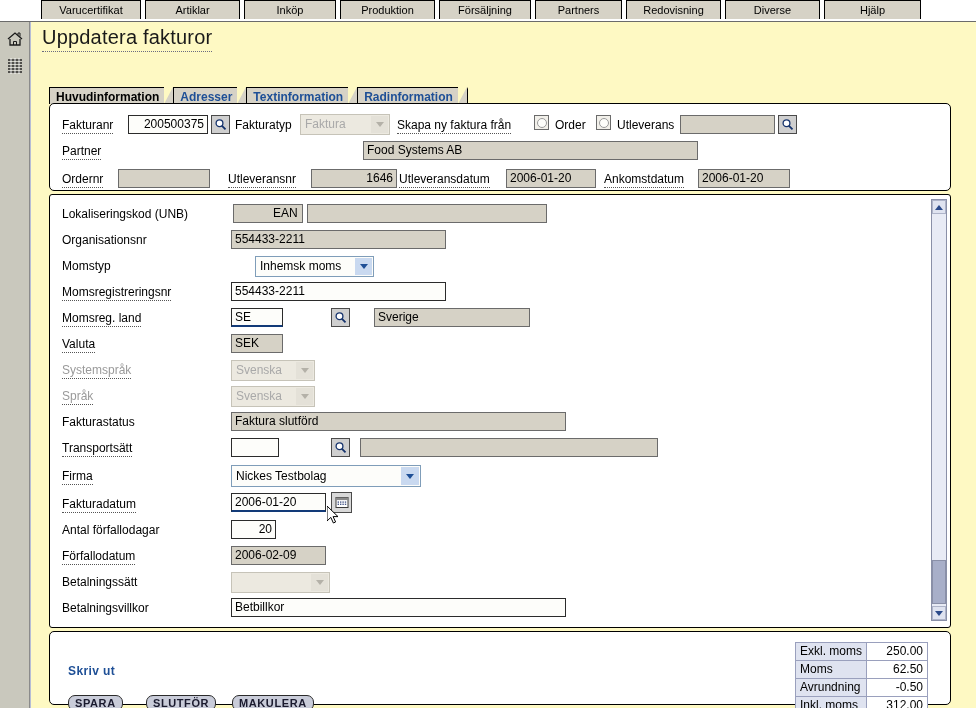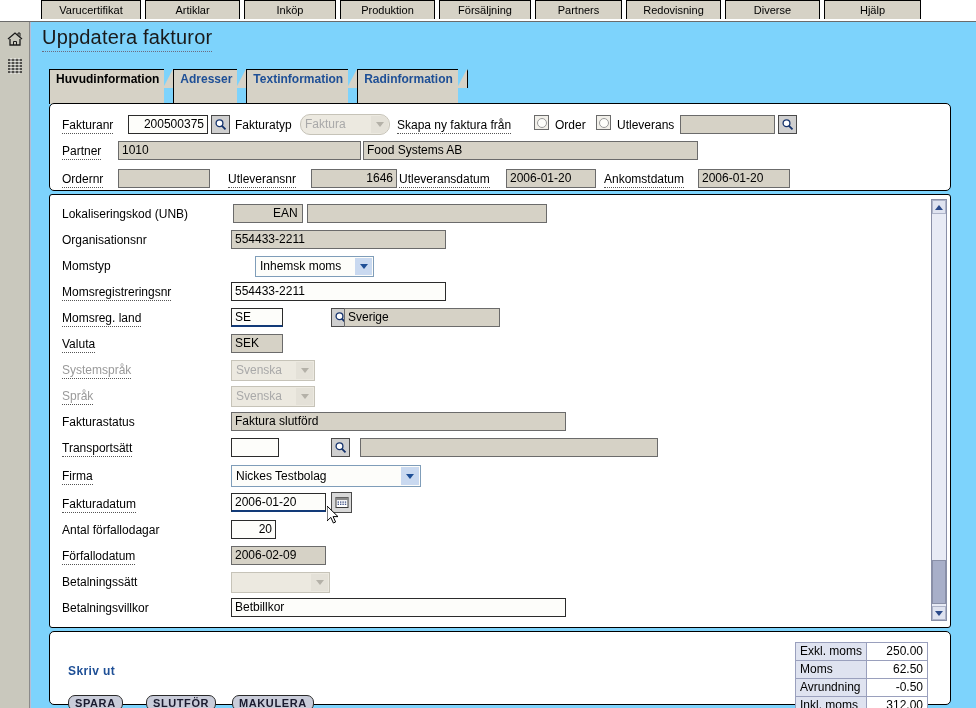--- a/index.html
+++ b/index.html
@@ -56,21 +56,21 @@
     margin: 8px auto 0 auto;
     width: 20px; height: 18px;
     display: block;
   }
 
   
   #page {
     position: absolute;
     left: 31px; top: 22px;
     width: 945px; height: 686px;
-    background: #7dd3fc;
+    background: #fef9c3;
   }
 
   #pagetitle {
     position: absolute;
     left: 11px; top: 4px;
     font-size: 20px;
     color: #1a1a1a;
     border-bottom: 1px dotted #6b6b80;
     padding-bottom: 2px;
     letter-spacing: 0.2px;
@@ -78,21 +78,21 @@
 
   
   #formtabs {
     position: absolute;
     left: 18px; top: 64px;
     height: 18px;
     display: flex;
     align-items: flex-end;
   }
   .ftab {
-    height: 35px;
+    height: 17px;
     line-height: 18px;
     background: #d6d2c6;
     border-top: 1px solid #000;
     border-left: 1px solid #000;
     font-size: 12px;
     font-weight: bold;
     color: #1e4f96;
     padding: 0 5px 0 6px;
     position: relative;
     box-sizing: border-box;
@@ -386,39 +386,38 @@
 
     <div class="lbl link" style="left:12px; top:14px;">Fakturanr</div>
     <div class="fld white num" style="left:78px; top:11px; width:80px;padding-left:6px;">200500375</div>
     <div class="iconbtn" style="left:161px; top:11px;">
       <svg width="13" height="13" viewBox="0 0 13 13">
           <circle cx="5.5" cy="5.2" r="3.4" fill="#ffffff" stroke="#13316b" stroke-width="1.3"></circle>
           <line x1="8" y1="7.8" x2="11.5" y2="11.3" stroke="#13316b" stroke-width="1.8"></line>
         </svg>
     </div>
     <div class="lbl" style="left:185px; top:14px;">Fakturatyp</div>
-    <div class="sel disabled" style="left:250px; top:10px; width:90px;border-radius:10px;">
+    <div class="sel disabled" style="left:250px; top:10px; width:90px;">
       <span>Faktura</span>
       <span class="arw"></span>
     </div>
     <div class="lbl link" style="left:347px; top:14px;">Skapa ny faktura från</div>
     <div class="radio" style="left:484px; top:11px;"></div>
     <div class="lbl" style="left:505px; top:14px;">Order</div>
     <div class="radio" style="left:546px; top:11px;"></div>
     <div class="lbl" style="left:567px; top:14px;">Utleverans</div>
     <div class="fld" style="left:630px; top:11px; width:95px;"></div>
     <div class="iconbtn" style="left:728px; top:11px;">
       <svg width="13" height="13" viewBox="0 0 13 13">
           <circle cx="5.5" cy="5.2" r="3.4" fill="#ffffff" stroke="#13316b" stroke-width="1.3"></circle>
           <line x1="8" y1="7.8" x2="11.5" y2="11.3" stroke="#13316b" stroke-width="1.8"></line>
         </svg>
     </div>
 
     <div class="lbl link" style="left:12px; top:40px;">Partner</div>
-    <div class="fld" style="left:68px; top:37px; width:243px;">1010</div>
     <div class="fld" style="left:313px; top:37px; width:335px;">Food Systems AB</div>
 
     <div class="lbl link" style="left:12px; top:68px;">Ordernr</div>
     <div class="fld" style="left:68px; top:65px; width:92px;"></div>
     <div class="lbl link" style="left:178px; top:68px;">Utleveransnr</div>
     <div class="fld num" style="left:261px; top:65px; width:86px;">1646</div>
     <div class="lbl link" style="left:349px; top:68px;">Utleveransdatum</div>
     <div class="fld" style="left:456px; top:65px; width:90px;">2006-01-20</div>
     <div class="lbl link" style="left:554px; top:68px;">Ankomstdatum</div>
     <div class="fld" style="left:648px; top:65px; width:92px;">2006-01-20</div>
@@ -443,21 +442,21 @@
     <div class="fld white" style="left:181px; top:87px; width:215px;">554433-2211</div>
 
     <div class="lbl link" style="left:12px; top:116px;">Momsreg. land</div>
     <div class="fld white focus" style="left:181px; top:113px; width:52px;">SE</div>
     <div class="iconbtn" style="left:281px; top:113px;">
       <svg width="13" height="13" viewBox="0 0 13 13">
           <circle cx="5.5" cy="5.2" r="3.4" fill="#ffffff" stroke="#13316b" stroke-width="1.3"></circle>
           <line x1="8" y1="7.8" x2="11.5" y2="11.3" stroke="#13316b" stroke-width="1.8"></line>
         </svg>
     </div>
-    <div class="fld" style="left:294px; top:113px; width:156px;">Sverige</div>
+    <div class="fld" style="left:324px; top:113px; width:156px;">Sverige</div>
 
     <div class="lbl link" style="left:12px; top:142px;">Valuta</div>
     <div class="fld" style="left:181px; top:139px; width:52px;">SEK</div>
 
     <div class="lbl link dim" style="left:12px; top:168px;">Systemspråk</div>
     <div class="sel disabled" style="left:181px; top:165px; width:84px;">
       <span>Svenska</span>
       <span class="arw"></span>
     </div>
 

